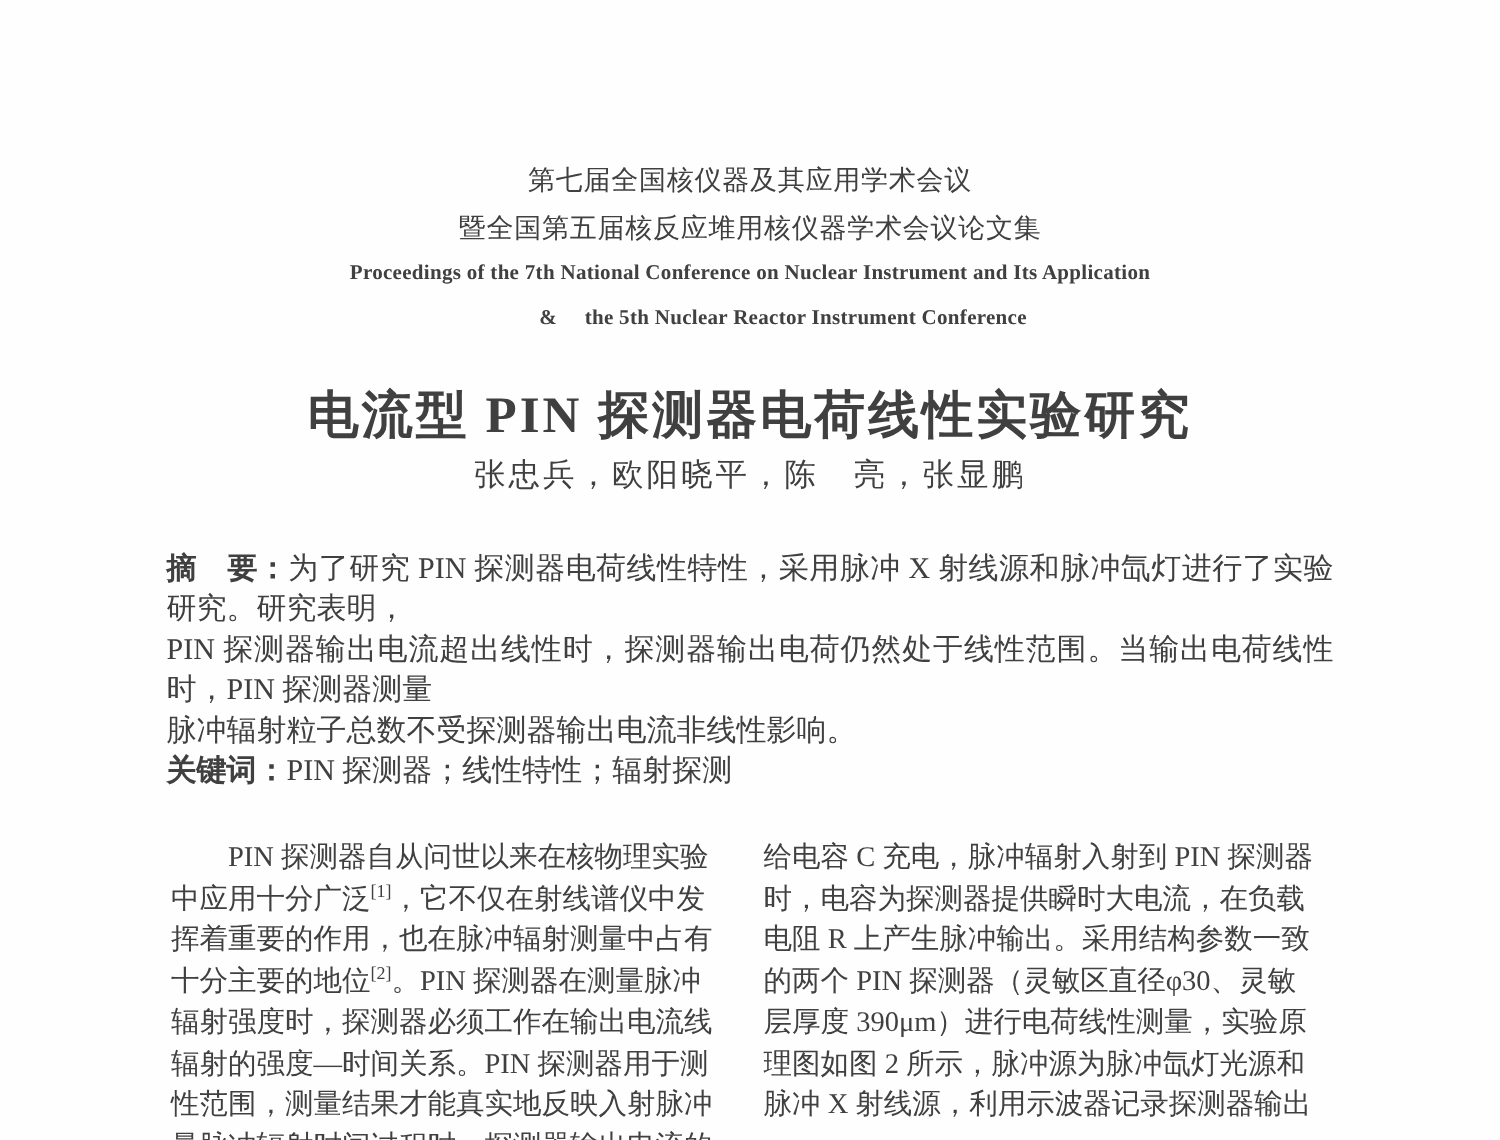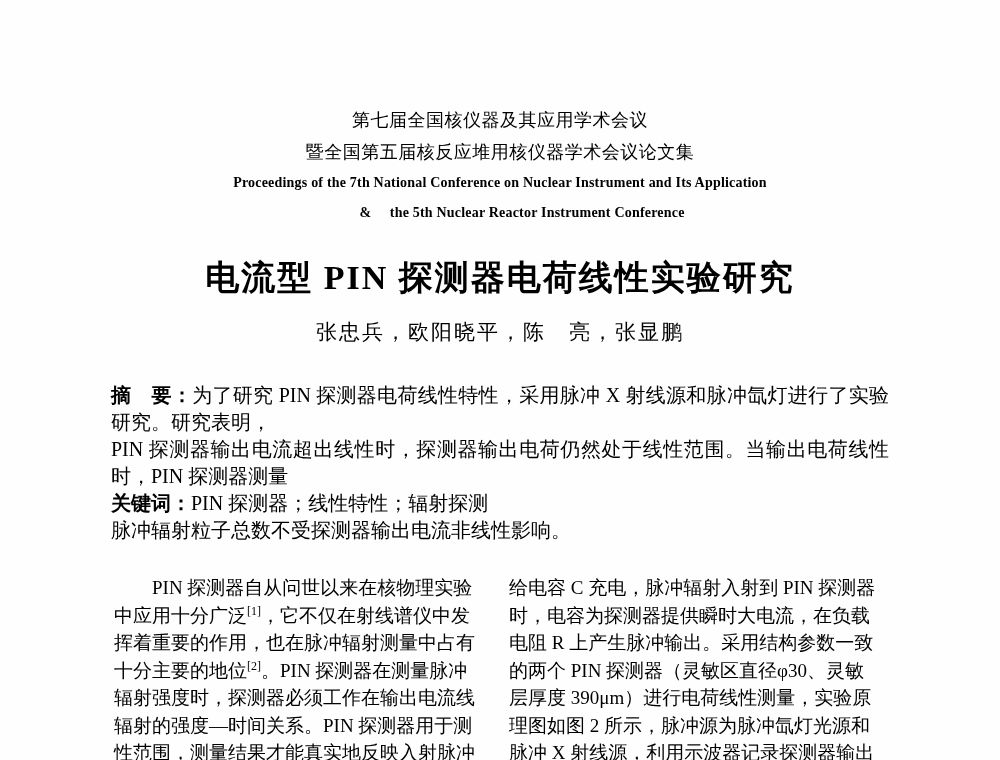--- a/index.html
+++ b/index.html
@@ -6,21 +6,21 @@
     margin: 0;
     padding: 0;
     background: #ffffff;
   }
   .page {
     position: relative;
     width: 1000px;
     height: 760px;
     overflow: hidden;
     background: #fefefe;
-    color: #000000;
+    color: #404040;
     font-family: "Liberation Serif", "DejaVu Serif", serif;
   }
   .conf-header {
     padding-top: 104px;
     text-align: center;
   }
   .conf-zh {
     font-size: 18px;
     line-height: 32px;
     letter-spacing: 0.5px;
@@ -37,21 +37,21 @@
   }
   .paper-title {
     margin: 28px 0 0 0;
     text-align: center;
     font-size: 34px;
     font-weight: bold;
     letter-spacing: 2px;
     line-height: 44px;
   }
   .authors {
-    margin-top: 18px;
+    margin-top: 2px;
     text-align: center;
     font-size: 21px;
     letter-spacing: 2px;
     line-height: 28px;
   }
   .affiliation {
     margin-top: 16px;
     text-align: center;
     font-size: 16px;
     line-height: 19px;
@@ -99,22 +99,22 @@
   </header>
 
   <h1 class="paper-title">电流型 PIN 探测器电荷线性实验研究</h1>
 
   <div class="authors">张忠兵，欧阳晓平，陈　亮，张显鹏</div>
 
 
   <section class="abstract">
     <div class="abs-line"><span class="bold">摘　要：</span><span>为了研究 PIN 探测器电荷线性特性，采用脉冲 X 射线源和脉冲氙灯进行了实验研究。研究表明，</span></div>
     <div class="abs-line">PIN 探测器输出电流超出线性时，探测器输出电荷仍然处于线性范围。当输出电荷线性时，PIN 探测器测量</div>
+    <div class="abs-line">脉冲辐射粒子总数不受探测器输出电流非线性影响。</div>
     <div class="abs-line"><span class="bold">关键词：</span><span>PIN 探测器；线性特性；辐射探测</span></div>
-    <div class="abs-line">脉冲辐射粒子总数不受探测器输出电流非线性影响。</div>
   </section>
 
   <section class="body-columns">
     <div class="column">
         <div class="line">　　PIN 探测器自从问世以来在核物理实验</div>
         <div class="line">中应用十分广泛<sup>[1]</sup>，它不仅在射线谱仪中发</div>
         <div class="line">挥着重要的作用，也在脉冲辐射测量中占有</div>
         <div class="line">十分主要的地位<sup>[2]</sup>。PIN 探测器在测量脉冲</div>
         <div class="line">辐射强度时，探测器必须工作在输出电流线</div>
         <div class="line">辐射的强度—时间关系。PIN 探测器用于测</div>

